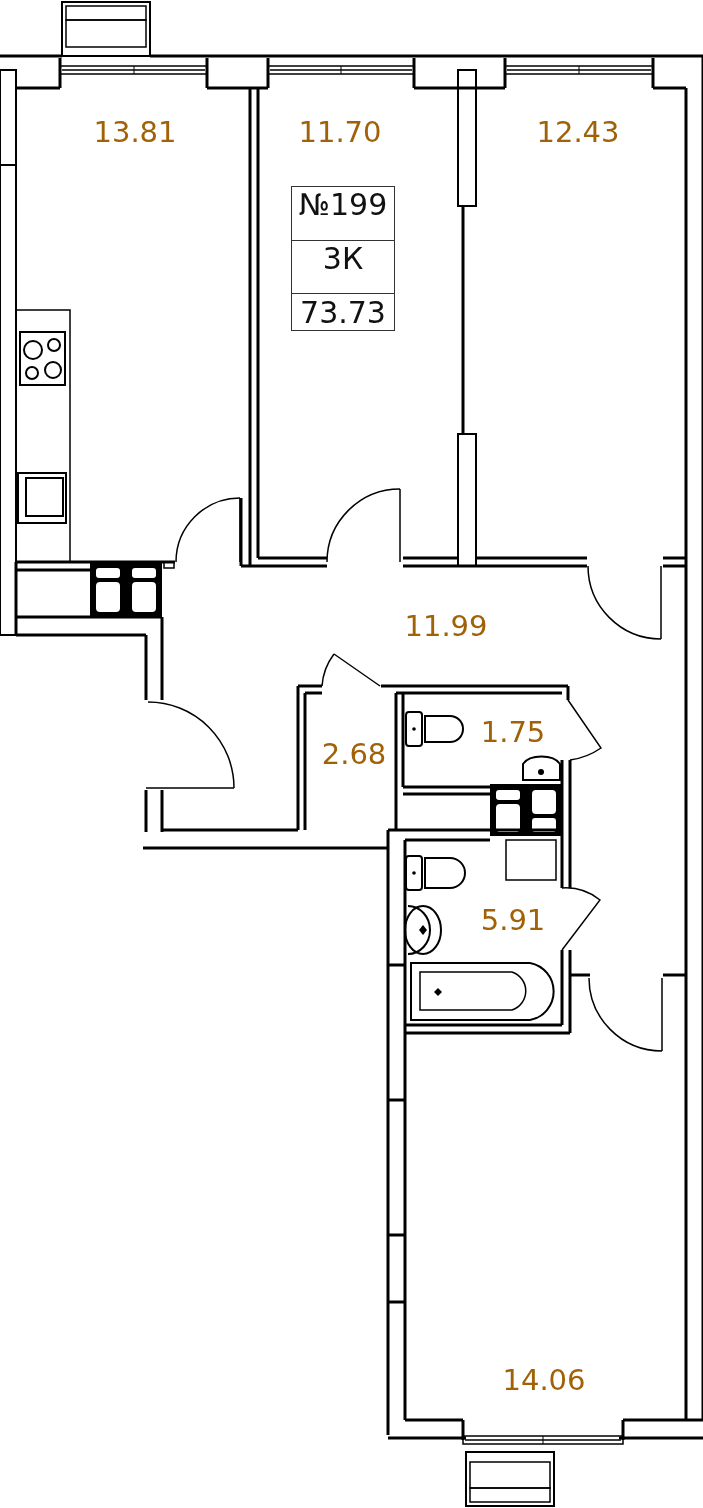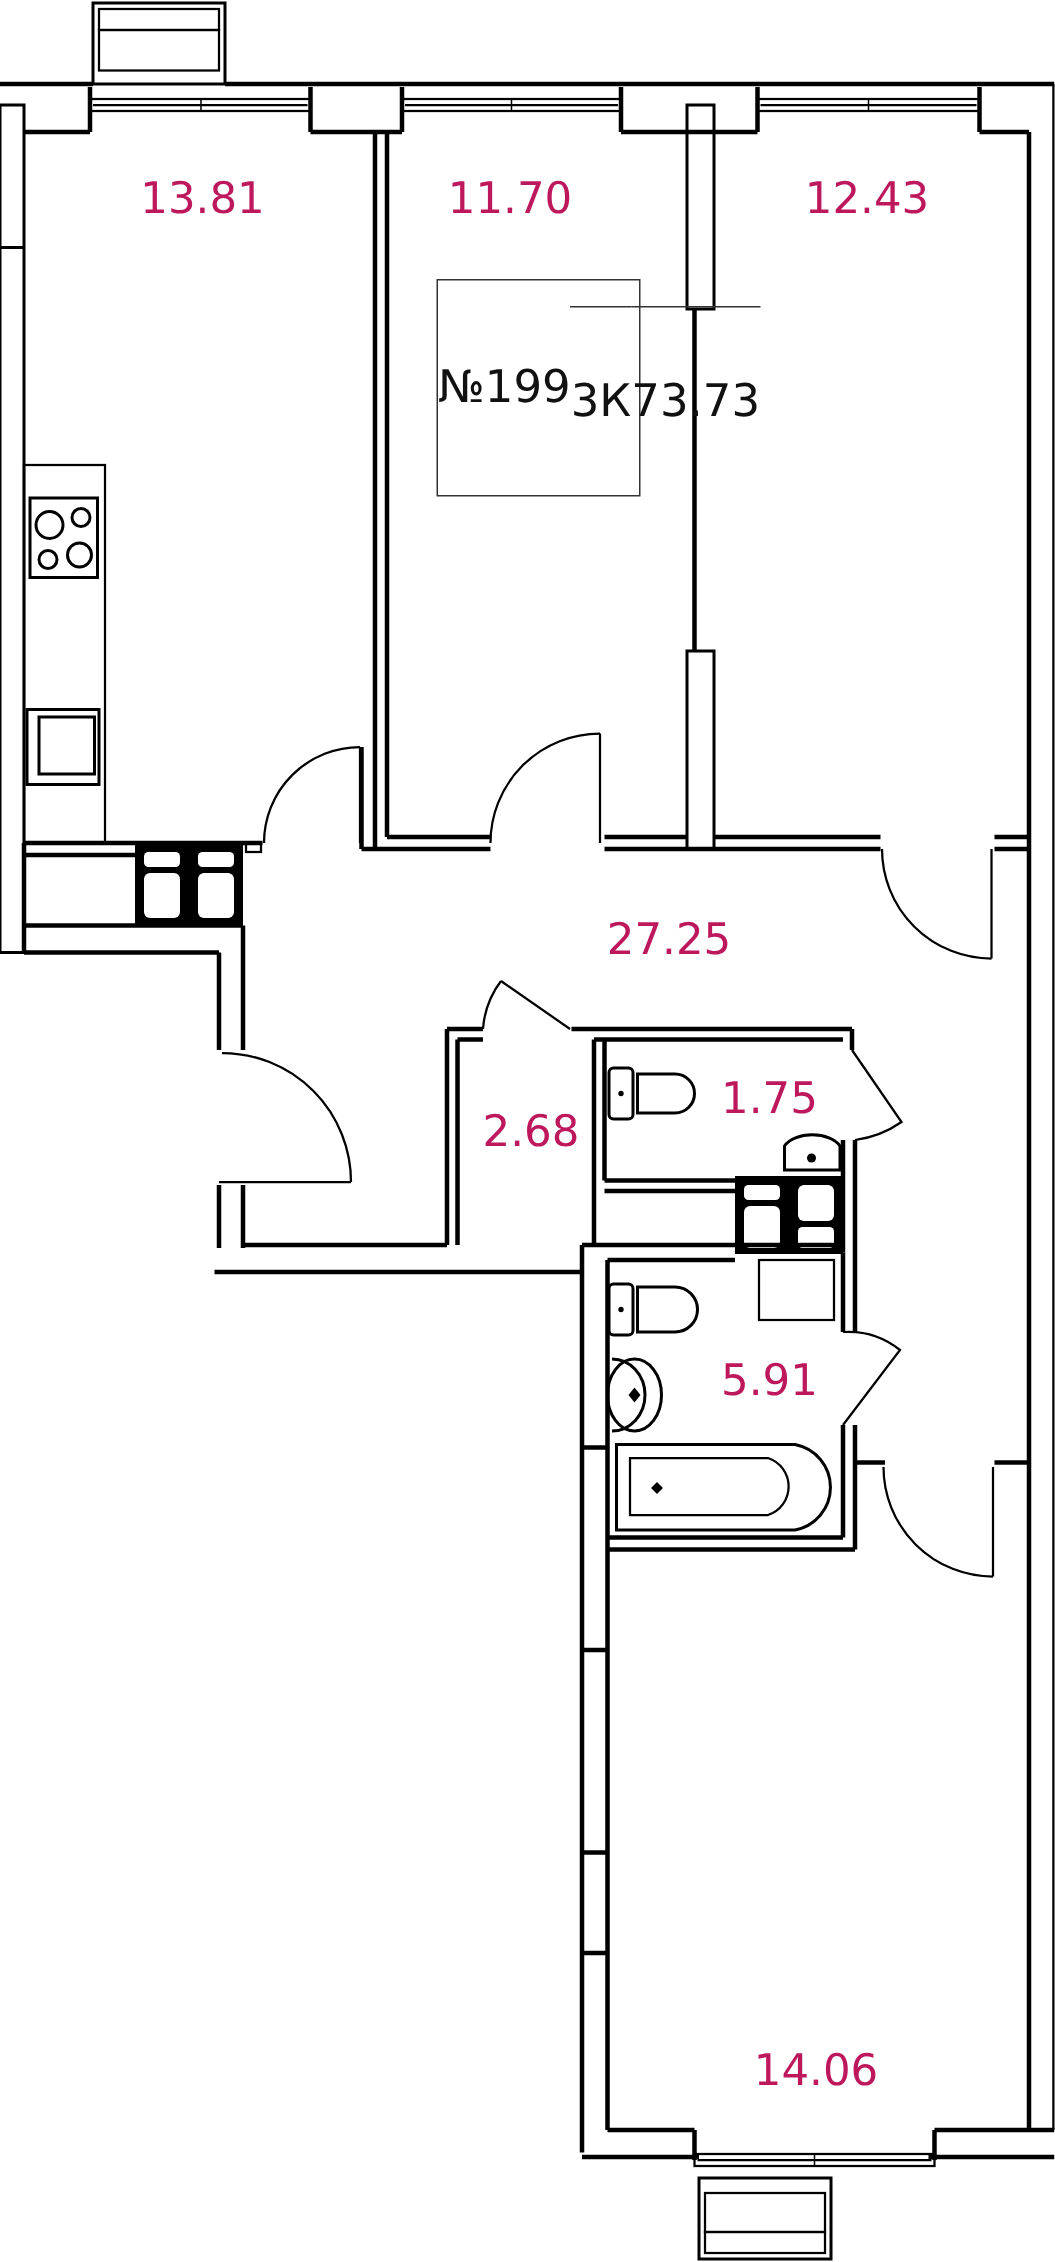--- a/index.html
+++ b/index.html
@@ -7,34 +7,34 @@
   #plan { position: absolute; left: 0; top: 0; width: 703px; height: 1508px; }
   .w { fill: none; stroke: #000; stroke-width: 3; }
   .wt { fill: none; stroke: #000; stroke-width: 2; }
   .thin { fill: none; stroke: #000; stroke-width: 1.5; }
   .hair { fill: none; stroke: #000; stroke-width: 1; }
   .blk { fill: #000; }
   .label {
     position: absolute;
     font-family: "DejaVu Sans", sans-serif;
     font-size: 29px;
-    color: #be185d;
+    color: #a16207;
     white-space: nowrap;
     transform: translateX(-50%);
     line-height: 1;
   }
   .badge {
     position: absolute;
     left: 291px; top: 186px;
-    width: 136px; height: 145px;
+    width: 104px; height: 145px;
     border: 1.5px solid #333;
     background: #fff;
     box-sizing: border-box;
     font-family: "DejaVu Sans", sans-serif;
-    display: flex; flex-direction: row;
+    display: flex; flex-direction: column;
   }
   .badge div {
     flex: 1;
     display: flex; align-items: center; justify-content: center;
     font-size: 30px;
     color: #111;
   }
   .badge div + div { border-top: 1.5px solid #333; margin-top: 17px; }
 </style>
 </head>
@@ -270,21 +270,21 @@
   <g>
     <rect class="wt" x="466" y="1452" width="88" height="54"></rect>
     <rect class="thin" x="470" y="1462" width="80" height="26"></rect>
     <rect class="thin" x="470" y="1488" width="80" height="14"></rect>
   </g>
 </svg>
 
 <div class="label" style="left:135px; top:118px;">13.81</div>
 <div class="label" style="left:340px; top:118px;">11.70</div>
 <div class="label" style="left:578px; top:118px;">12.43</div>
-<div class="label" style="left:446px; top:612px;">27.25</div>
+<div class="label" style="left:446px; top:612px;">11.99</div>
 <div class="label" style="left:354px; top:740px;">2.68</div>
 <div class="label" style="left:513px; top:718px;">1.75</div>
 <div class="label" style="left:513px; top:906px;">5.91</div>
 <div class="label" style="left:544px; top:1366px;">14.06</div>
 
 <div class="badge">
   <div>№199</div>
   <div>3К</div>
   <div>73.73</div>
 </div>

